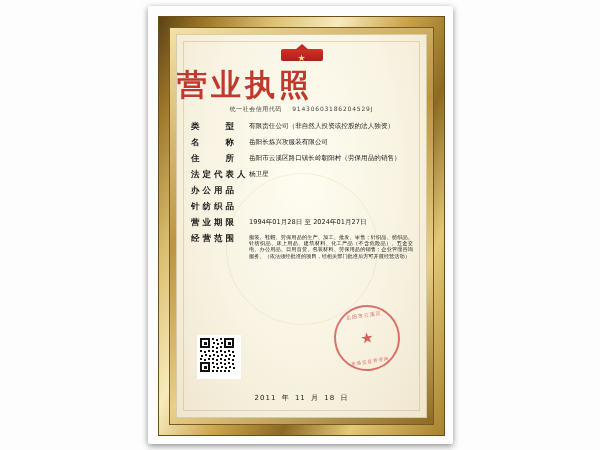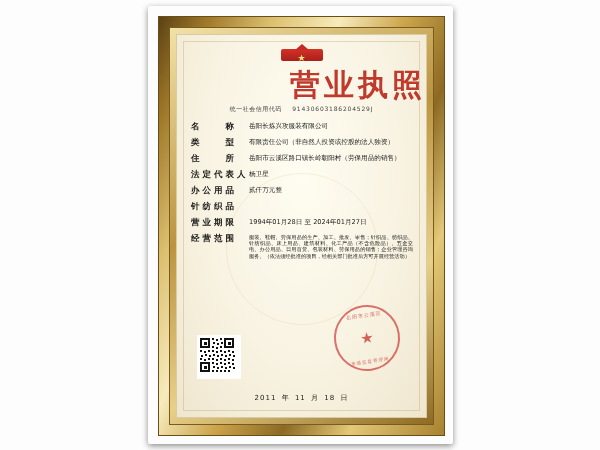--- a/index.html
+++ b/index.html
@@ -128,21 +128,21 @@
     font-size: 9px;
     line-height: 9px;
   }
 
   
   .title {
     position: absolute;
     top: 30px;
     left: 0;
     width: 100%;
-    text-align: right;
+    text-align: left;
     font-family: "DejaVu Sans", sans-serif;
     font-size: 30px;
     font-weight: bold;
     letter-spacing: 4px;
     color: #c0392b;
     text-shadow: 0 1px 0 rgba(255,255,255,0.6);
   }
 
   .credit-code {
     position: absolute;
@@ -306,38 +306,37 @@
 
     <div class="title">营业执照</div>
 
     <div class="credit-code">
       <span class="lbl">统一社会信用代码</span>
       <span class="val">91430603186204529J</span>
     </div>
 
     <div class="fields">
       <div class="row">
+        <div class="label">类　　型</div>
+        <div class="value">有限责任公司（非自然人投资或控股的法人独资）</div>
+      </div>
+      <div class="row">
         <div class="label">名　　称</div>
         <div class="value">岳阳长炼兴攻服装有限公司</div>
       </div>
       <div class="row">
-        <div class="label">类　　型</div>
-        <div class="value">有限责任公司（非自然人投资或控股的法人独资）</div>
-      </div>
-      <div class="row">
         <div class="label">住　　所</div>
         <div class="value">岳阳市云溪区路口镇长岭朝阳村（劳保用品的销售）</div>
       </div>
       <div class="row">
         <div class="label">法定代表人</div>
         <div class="value">杨卫星</div>
       </div>
       <div class="row">
         <div class="label">办公用品</div>
-        <div class="value">贰仟万元整</div>
       </div>
       <div class="row">
         <div class="label">针纺织品</div>
       </div>
       <div class="row">
         <div class="label">营业期限</div>
         <div class="value">1994年01月28日 至 2024年01月27日</div>
       </div>
       <div class="row scope">
         <div class="label">经营范围</div>

